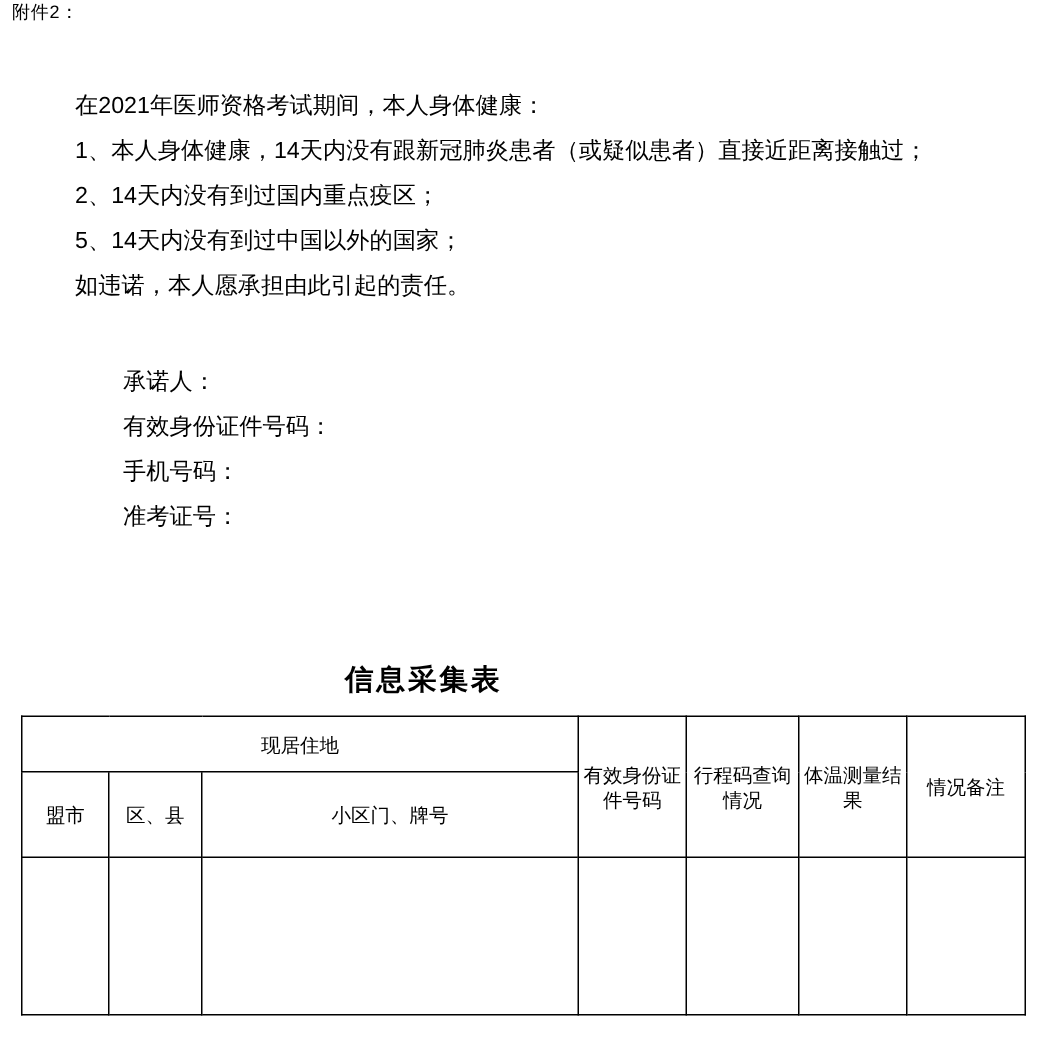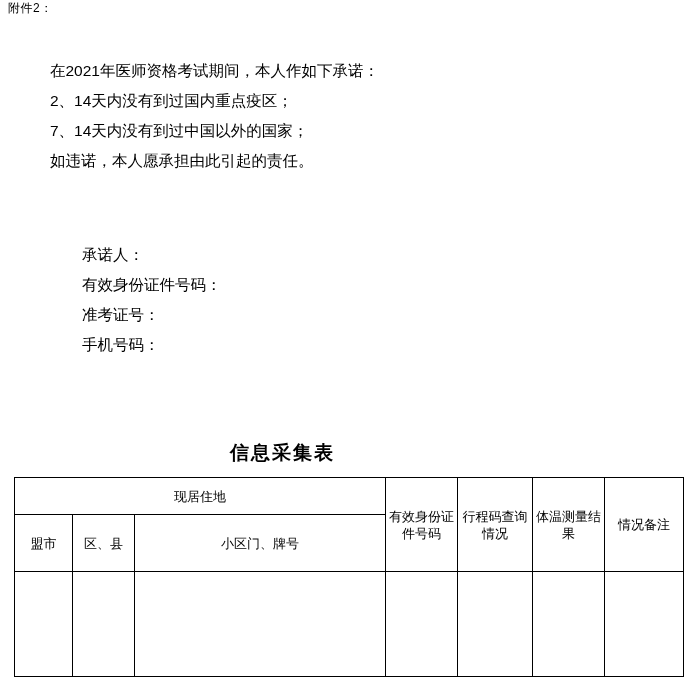--- a/index.html
+++ b/index.html
@@ -119,31 +119,32 @@
 </style>
 </head>
 <body>
 
 <div class="page">
 
   <div class="attachment-label">附件2：</div>
 
 
   <div class="body-block">
-    <div class="body-line">在2021年医师资格考试期间，本人作如下承诺：</div>
+    <div class="body-line">在2021年医师资格考试期间，本人身体健康：</div>
+    <div class="body-line">1、本人身体健康，14天内没有跟新冠肺炎患者（或疑似患者）直接近距离接触过；</div>
     <div class="body-line">2、14天内没有到过国内重点疫区；</div>
-    <div class="body-line">7、14天内没有到过中国以外的国家；</div>
+    <div class="body-line">5、14天内没有到过中国以外的国家；</div>
     <div class="body-line">如违诺，本人愿承担由此引起的责任。</div>
   </div>
 
   <div class="sign-block">
     <div class="sign-line">承诺人：</div>
     <div class="sign-line">有效身份证件号码：</div>
+    <div class="sign-line">手机号码：</div>
     <div class="sign-line">准考证号：</div>
-    <div class="sign-line">手机号码：</div>
   </div>
 
 
   <div class="table-title">信息采集表</div>
 
   <table class="info-table">
     <colgroup>
       <col class="c-mengshi">
       <col class="c-qu">
       <col class="c-men">

